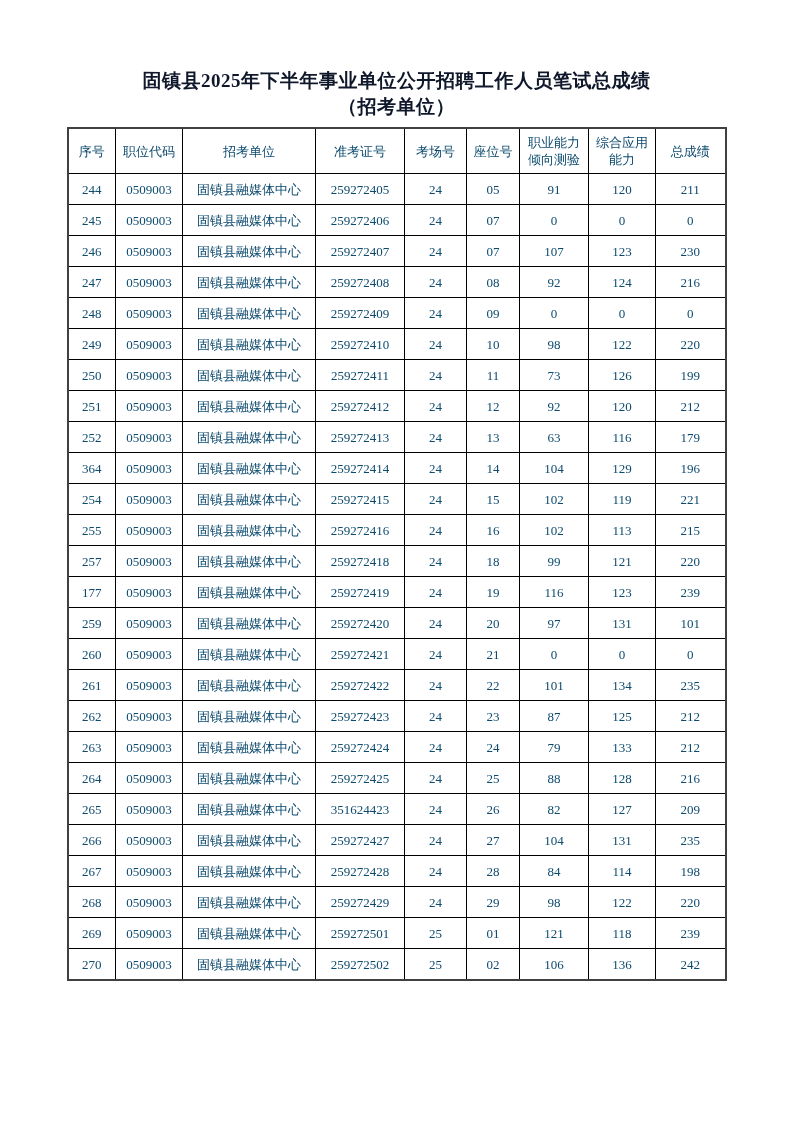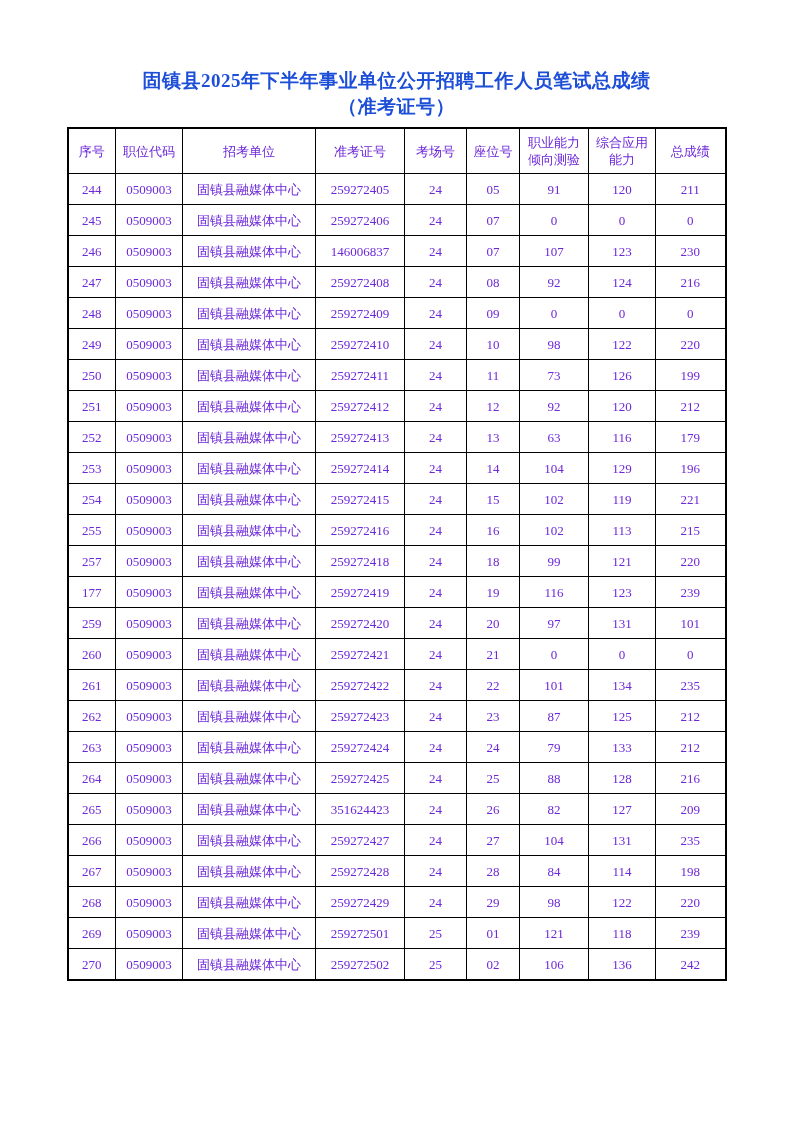--- a/index.html
+++ b/index.html
@@ -16,30 +16,30 @@
     color: #000000;
     overflow: hidden;
   }
   .title-block {
     padding-top: 68px;
     text-align: center;
     font-weight: bold;
     font-size: 19px;
     line-height: 26px;
     letter-spacing: 0.5px;
-    color: #1d4ed8;
+    color: #0f172a;
   }
   table.scores {
     border-collapse: collapse;
     table-layout: fixed;
     width: 658px;
     margin: 7px auto 16px auto;
-    border: 2px solid #000000;
+    border: 2px solid #404040;
     font-size: 13px;
-    color: #6d28d9;
+    color: #0c4a6e;
   }
   table.scores col.c0 { width: 48px; }
   table.scores col.c1 { width: 67px; }
   table.scores col.c2 { width: 133px; }
   table.scores col.c3 { width: 89px; }
   table.scores col.c4 { width: 62px; }
   table.scores col.c5 { width: 53px; }
   table.scores col.c6 { width: 69px; }
   table.scores col.c7 { width: 67px; }
   table.scores col.c8 { width: 70px; }
@@ -62,21 +62,21 @@
     font-size: 13px;
     line-height: 15px;
   }
 </style>
 </head>
 <body>
 
 <div class="page">
   <div class="title-block">
     <div>固镇县2025年下半年事业单位公开招聘工作人员笔试总成绩</div>
-    <div>（准考证号）</div>
+    <div>（招考单位）</div>
   </div>
 
   <table class="scores">
     <colgroup>
       <col class="c0">
         <col class="c1">
         <col class="c2">
         <col class="c3">
       <col class="c4">
         <col class="c5">
@@ -117,21 +117,21 @@
           <td>24</td>
           <td>07</td>
           <td>0</td>
           <td>0</td>
           <td>0</td>
         </tr>
         <tr>
           <td>246</td>
           <td>0509003</td>
           <td>固镇县融媒体中心</td>
-          <td>146006837</td>
+          <td>259272407</td>
           <td>24</td>
           <td>07</td>
           <td>107</td>
           <td>123</td>
           <td>230</td>
         </tr>
         <tr>
           <td>247</td>
           <td>0509003</td>
           <td>固镇县融媒体中心</td>
@@ -191,21 +191,21 @@
           <td>0509003</td>
           <td>固镇县融媒体中心</td>
           <td>259272413</td>
           <td>24</td>
           <td>13</td>
           <td>63</td>
           <td>116</td>
           <td>179</td>
         </tr>
         <tr>
-          <td>253</td>
+          <td>364</td>
           <td>0509003</td>
           <td>固镇县融媒体中心</td>
           <td>259272414</td>
           <td>24</td>
           <td>14</td>
           <td>104</td>
           <td>129</td>
           <td>196</td>
         </tr>
         <tr>

